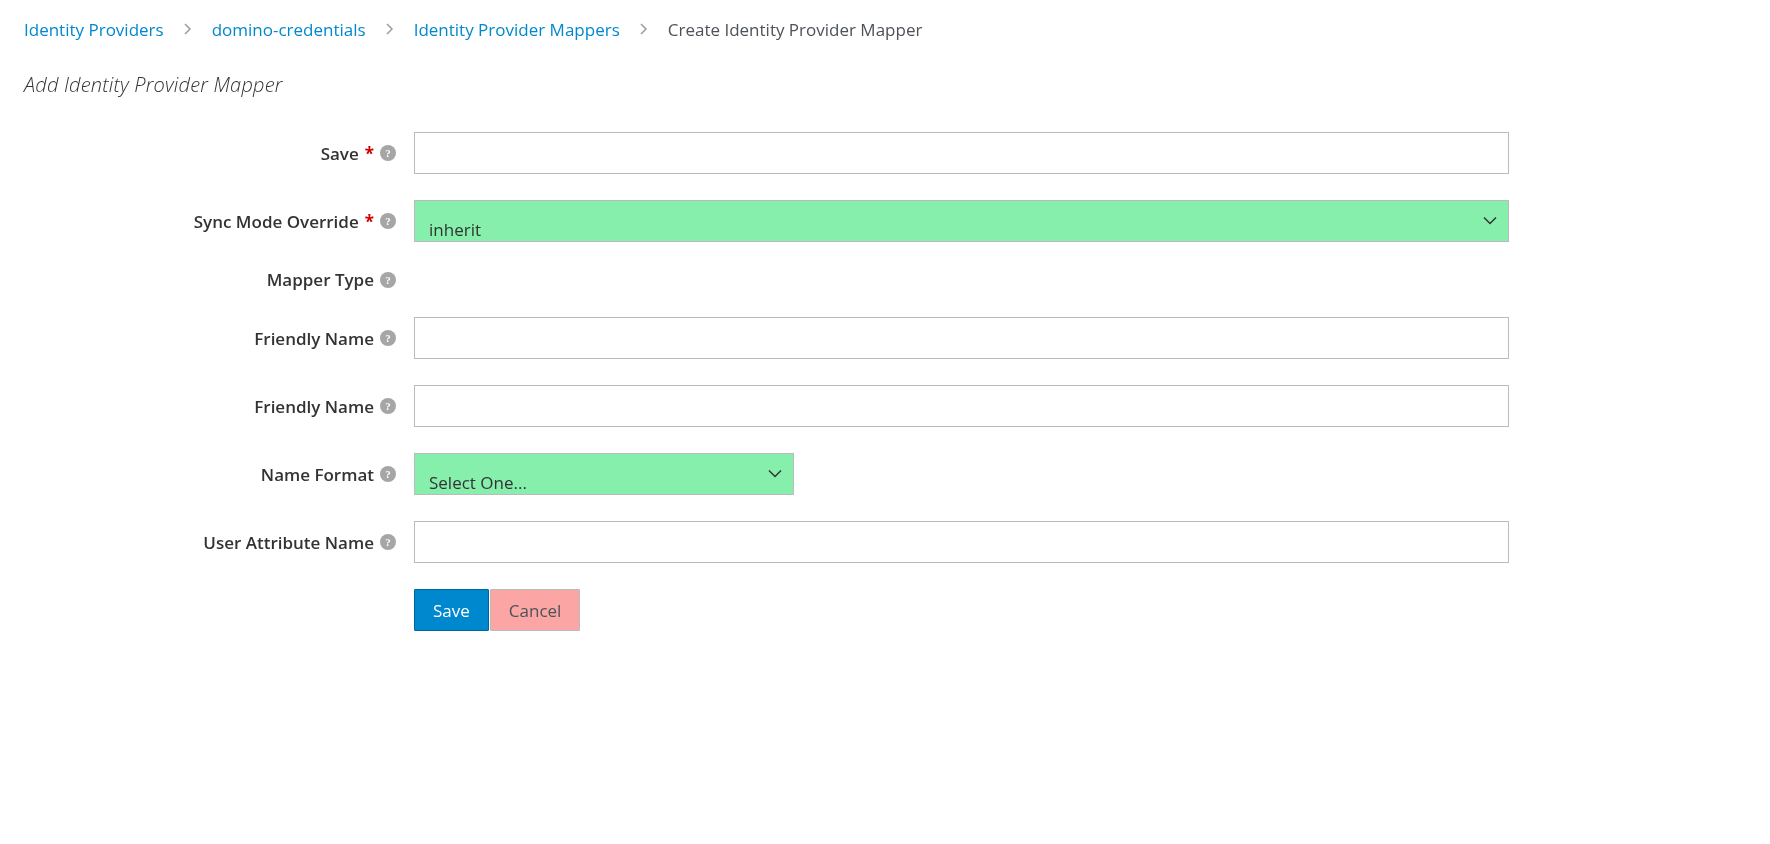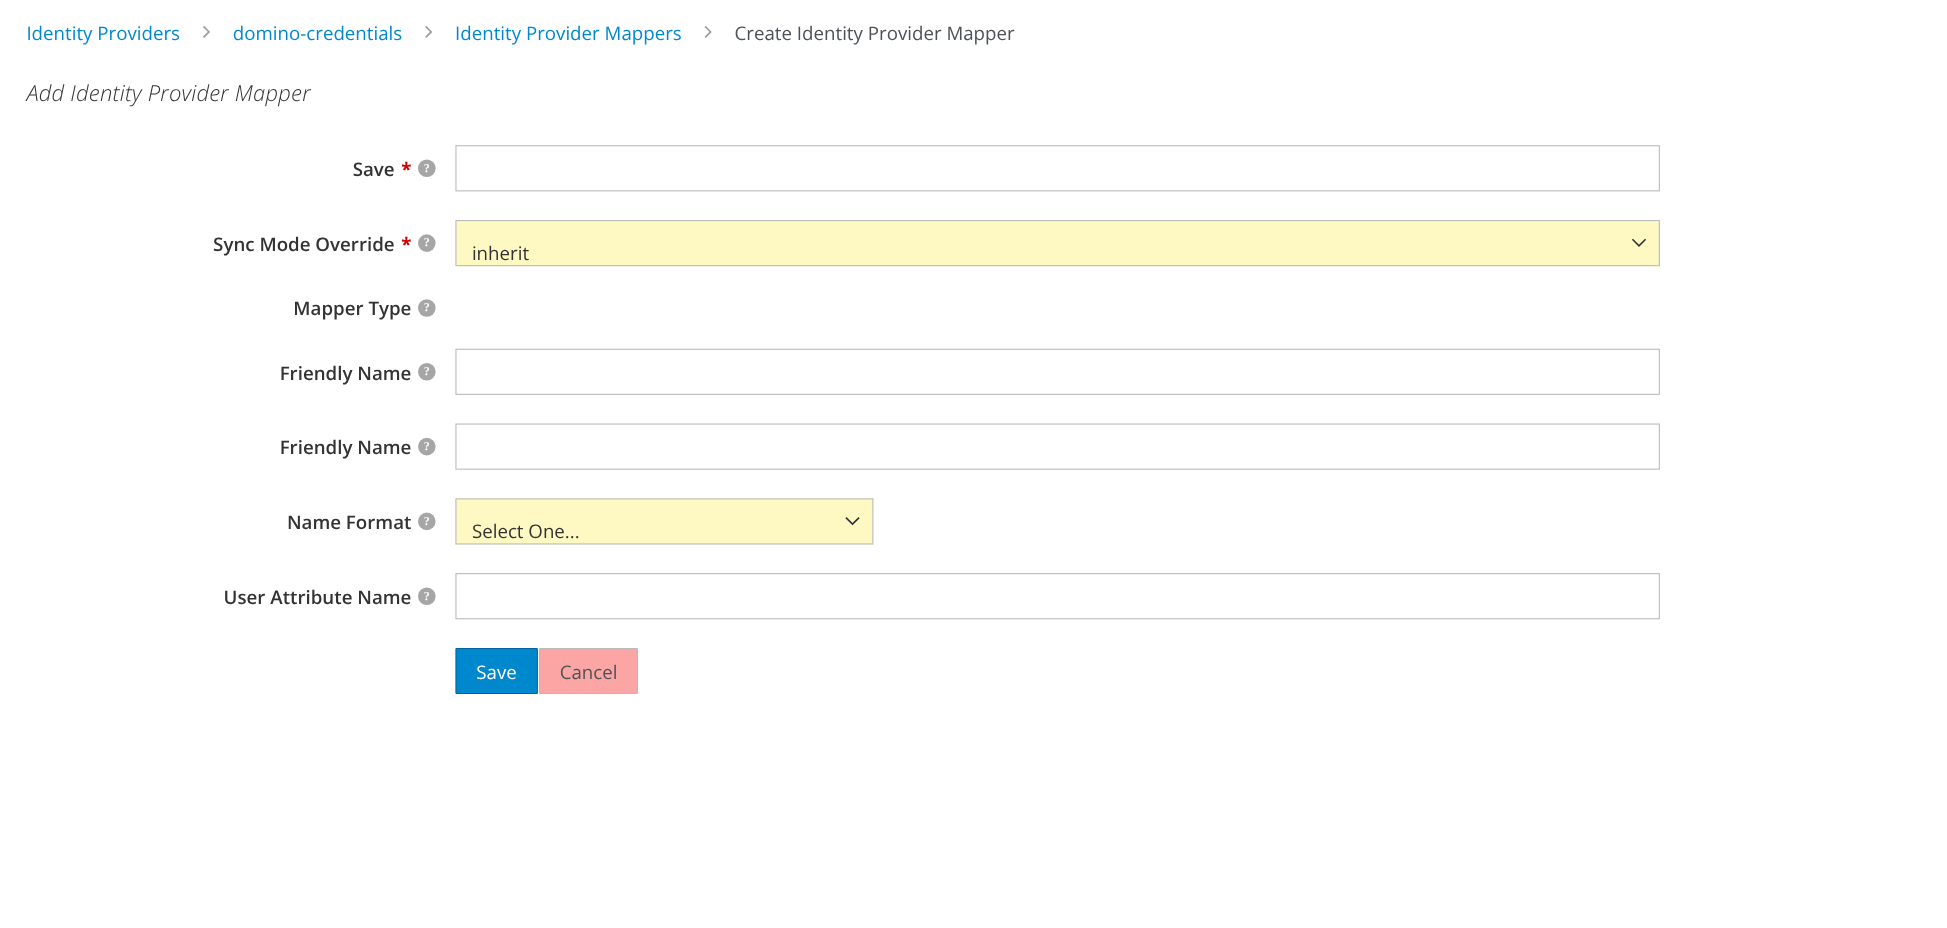--- a/index.html
+++ b/index.html
@@ -95,21 +95,21 @@
       width: 100%;
       height: 42px;
     }
     .select-wrap.narrow {
       width: 380px;
     }
     .select-control {
       width: 100%;
       height: 100%;
       border: 1px solid #bbb;
-      background: #fef9c3;
+      background: #86efac;
       padding: 16px 36px 0 14px;
       font-size: 17px;
       color: #333;
       appearance: none;
       -webkit-appearance: none;
       -moz-appearance: none;
       font-family: inherit;
       cursor: pointer;
     }
     .select-chevron {

